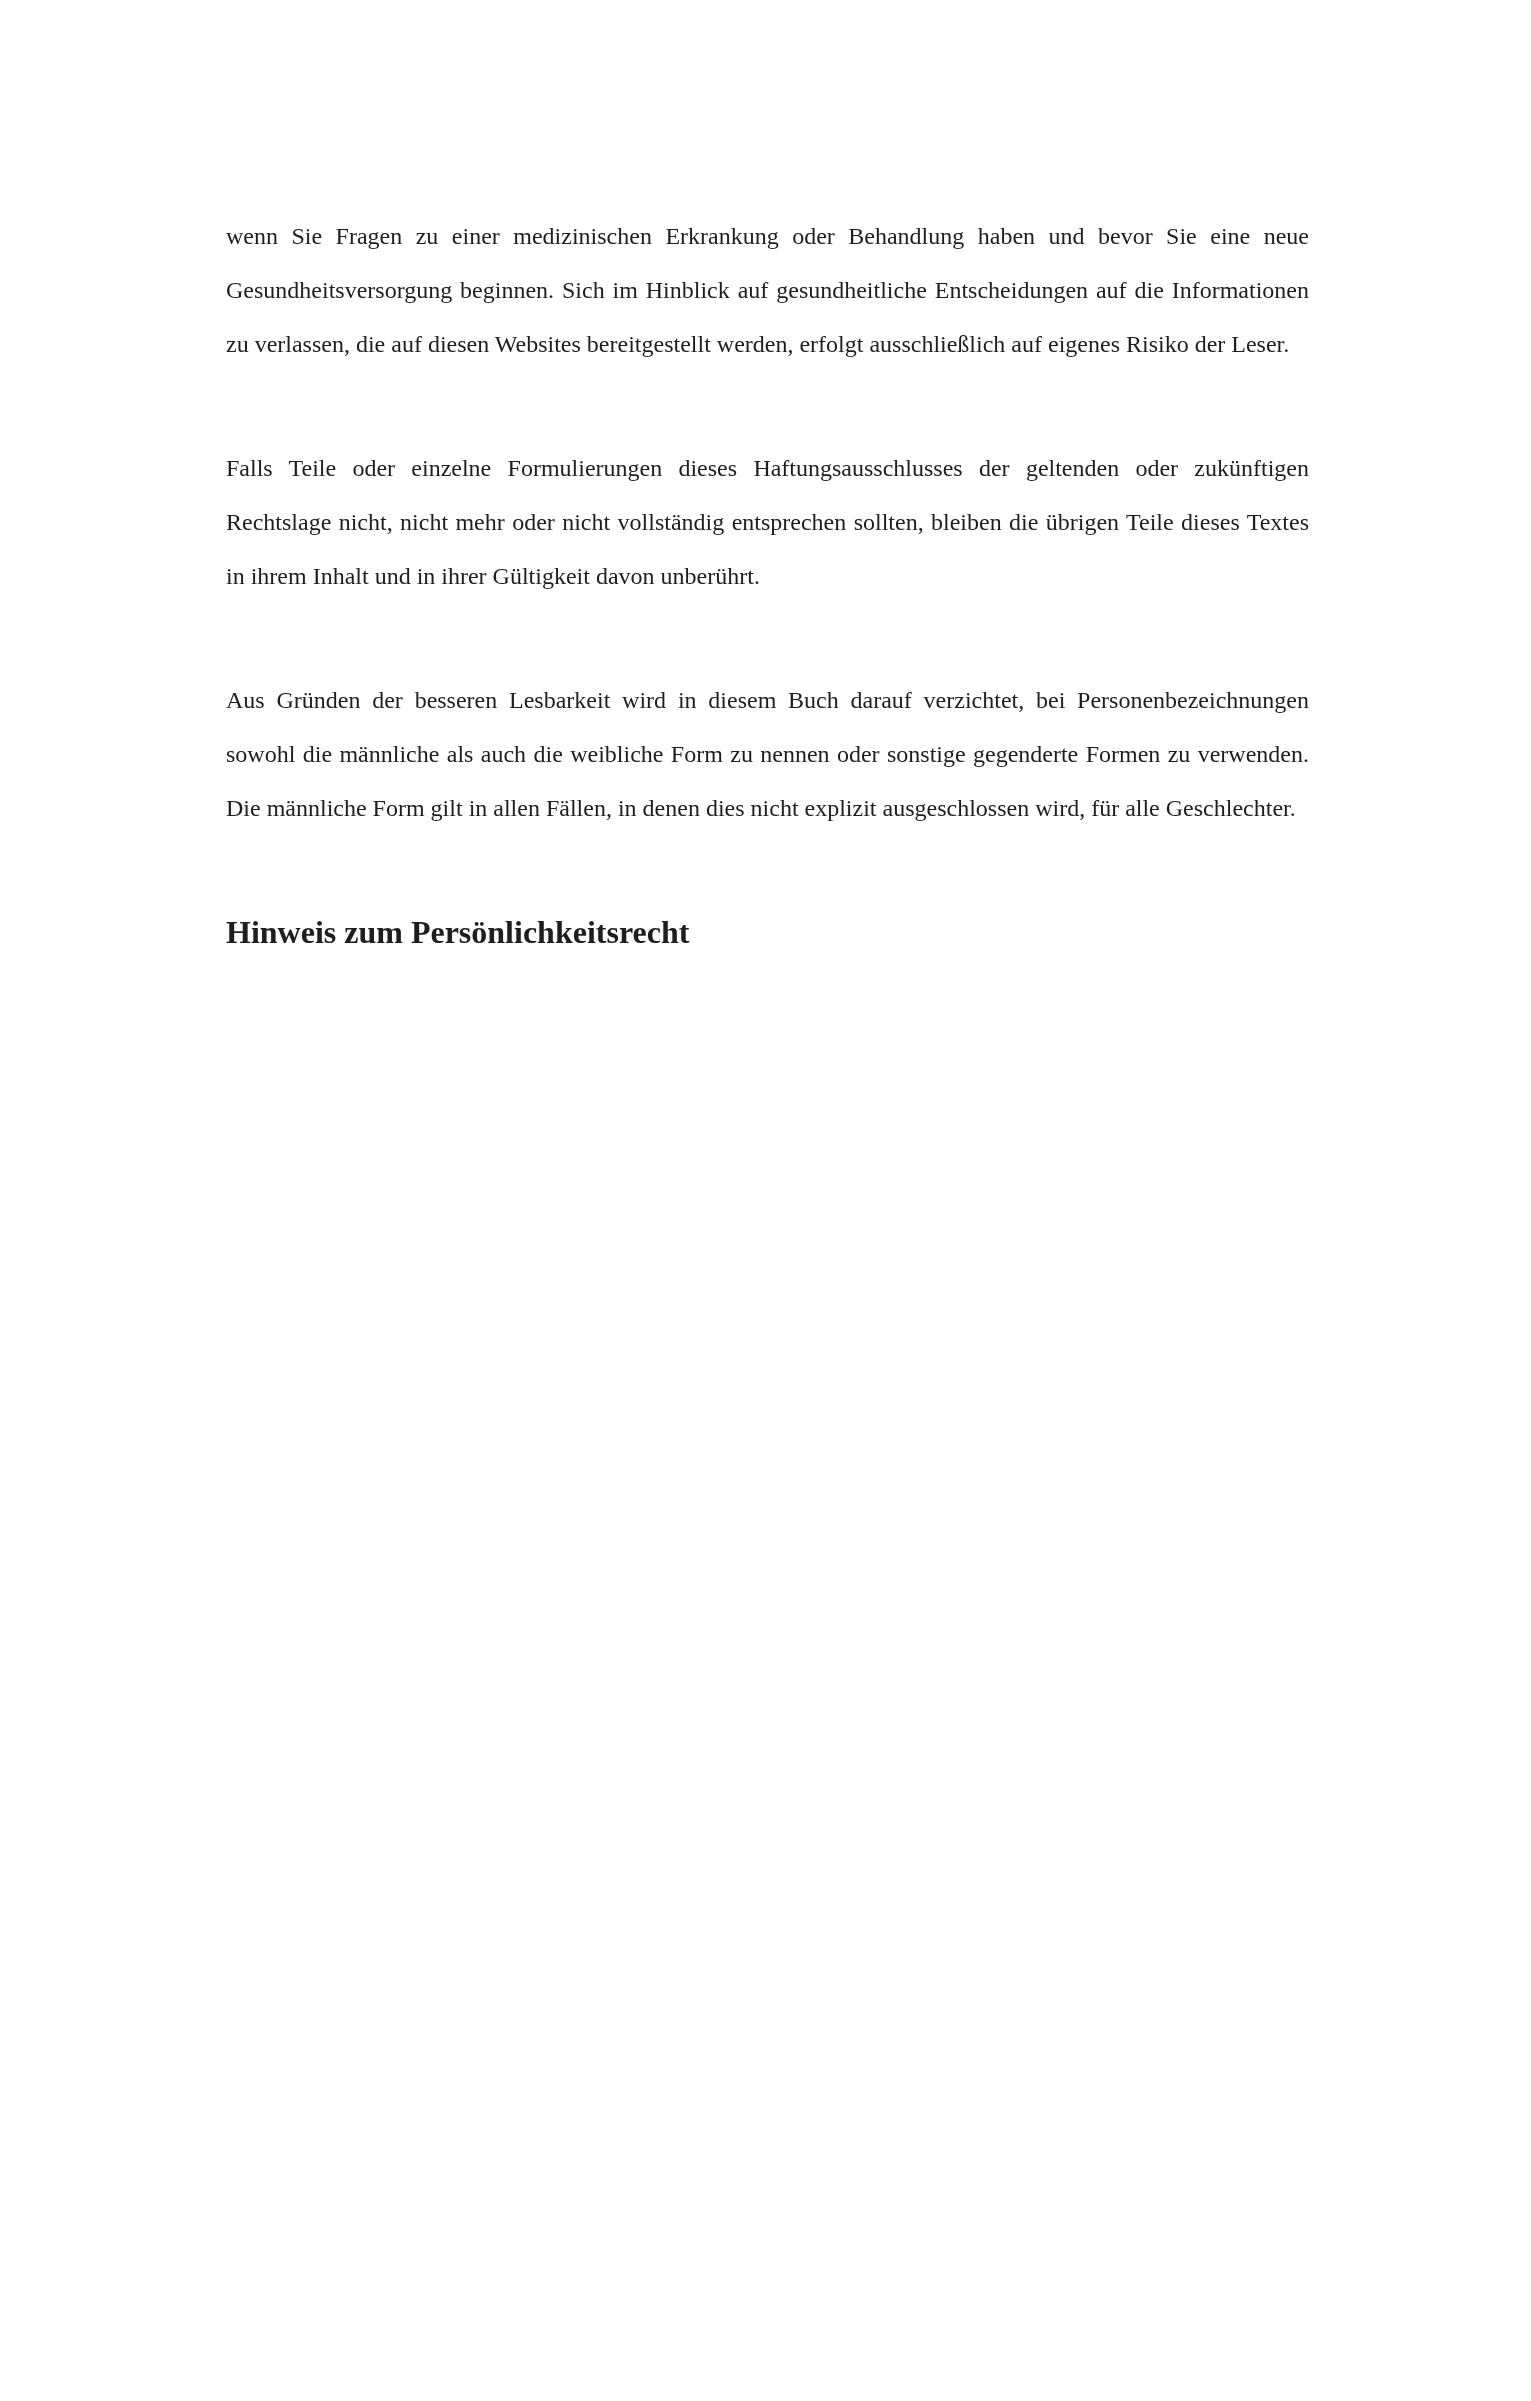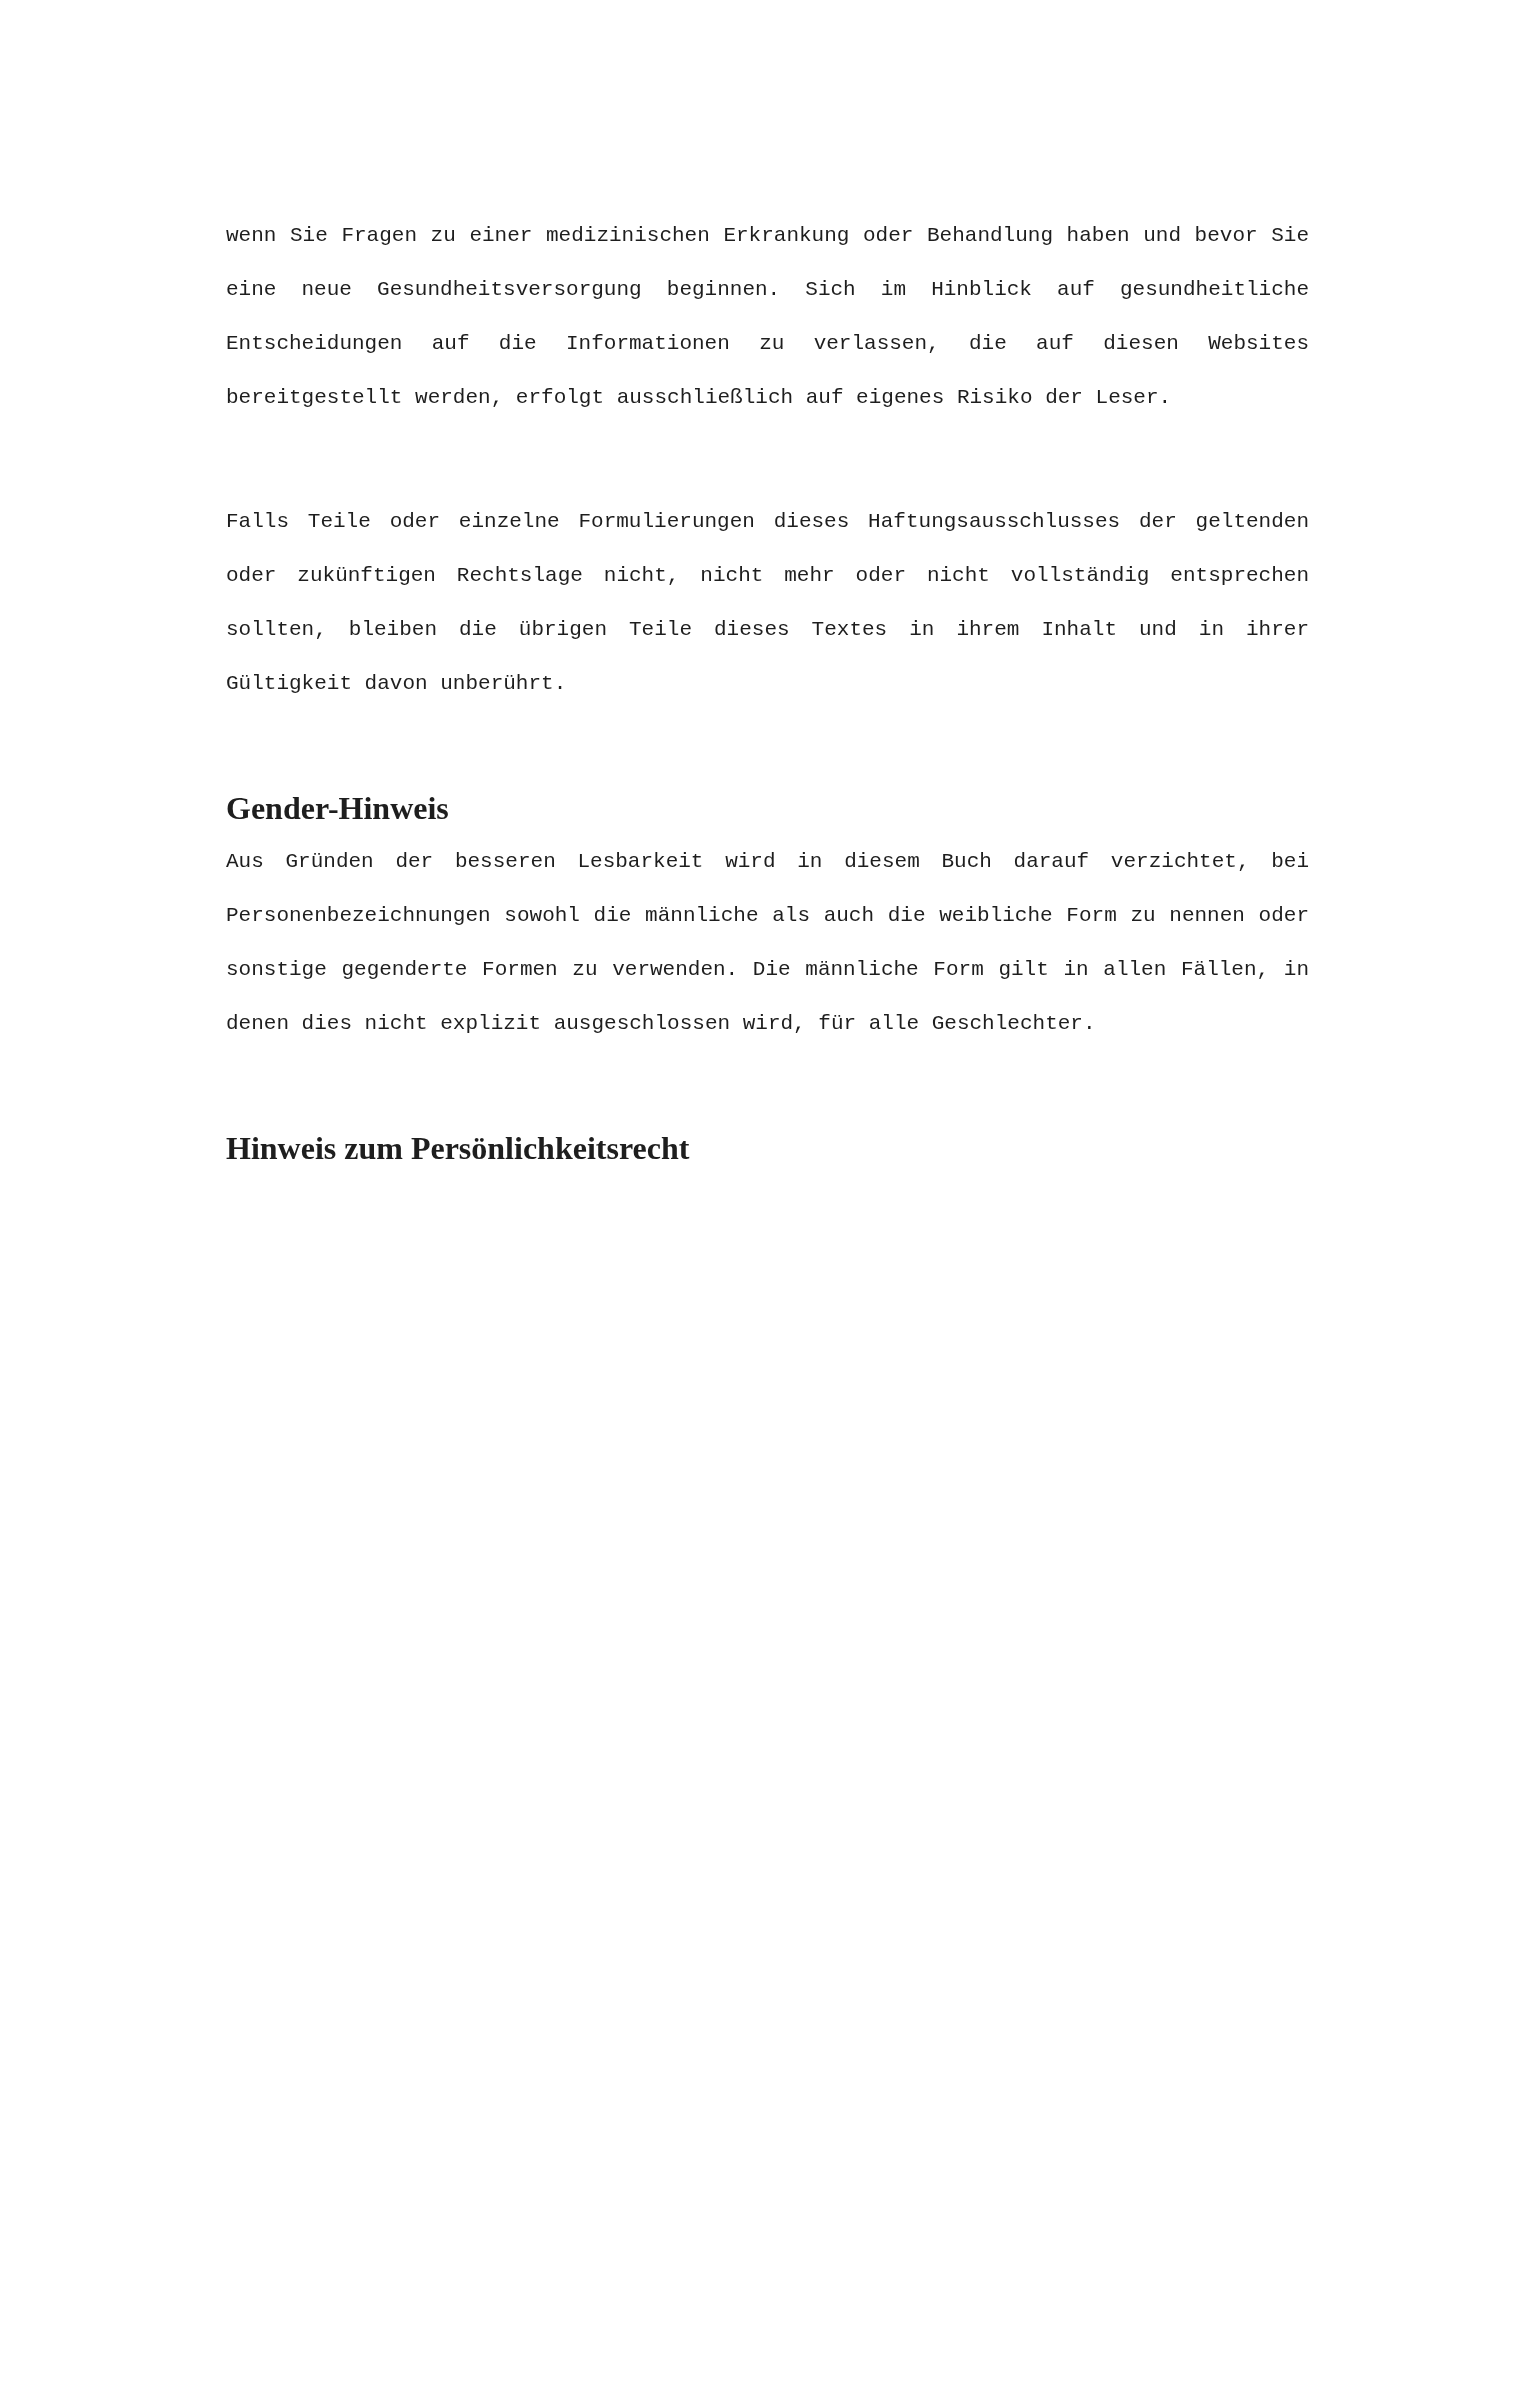--- a/index.html
+++ b/index.html
@@ -19,28 +19,27 @@
     box-sizing: border-box;
     width: 1532px;
     height: 2439px;
     padding: 209px 223px 96px 226px;
     background: #ffffff;
   }
   .textblock {
     width: 1083px;
   }
   .para {
-    font-size: 21px;
+    font-size: 24px;
     line-height: 54px;
     text-align: justify;
     text-justify: inter-word;
     hyphens: auto;
     -webkit-hyphens: auto;
     margin: 0;
-    font-family: Liberation Mono, monospace;
   }
   .para + .para,
   .section {
     margin-top: 70px;
   }
   .section-heading {
     font-size: 32px;
     line-height: 54px;
     font-weight: bold;
     text-align: left;
@@ -54,21 +53,20 @@
 <body>
 
 <div class="page">
   <div class="textblock">
 
     <p class="para">wenn Sie Fragen zu einer medizinischen Erkrankung oder Behandlung haben und bevor Sie eine neue Gesundheitsversorgung beginnen. Sich im Hinblick auf gesundheitliche Entscheidungen auf die Informationen zu verlassen, die auf diesen Websites bereitgestellt werden, erfolgt ausschließlich auf eigenes Risiko der Leser.</p>
 
     <p class="para">Falls Teile oder einzelne Formulierungen dieses Haftungsausschlusses der geltenden oder zukünftigen Rechtslage nicht, nicht mehr oder nicht vollständig entsprechen sollten, bleiben die übrigen Teile dieses Textes in ihrem Inhalt und in ihrer Gültigkeit davon unberührt.</p>
 
     <div class="section">
-      <h2 class="section-heading">Gender-Hinweis</h2>
       <p class="para section-body">Aus Gründen der besseren Lesbarkeit wird in diesem Buch darauf verzichtet, bei Personenbezeichnungen sowohl die männliche als auch die weibliche Form zu nennen oder sonstige gegenderte Formen zu verwenden. Die männliche Form gilt in allen Fällen, in denen dies nicht explizit ausgeschlossen wird, für alle Geschlechter.</p>
     </div>
 
     <div class="section">
       <h2 class="section-heading">Hinweis zum Persönlichkeitsrecht</h2>
     </div>
 
   </div>
 </div>
 

